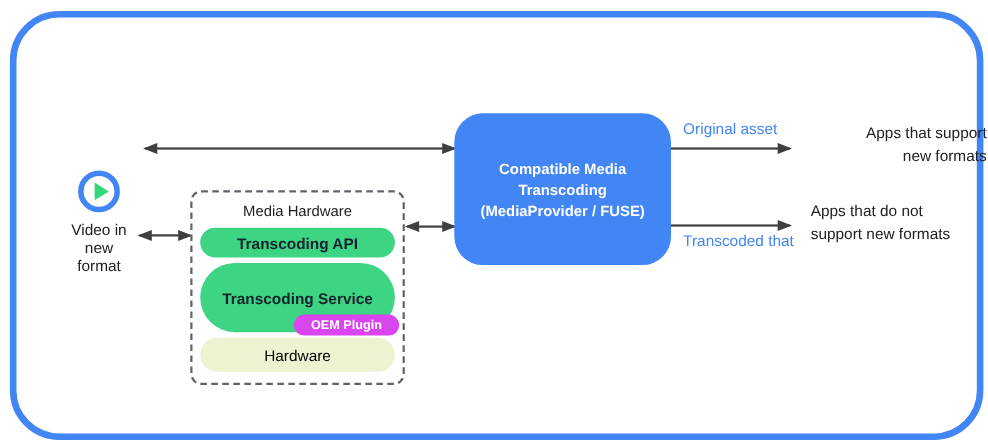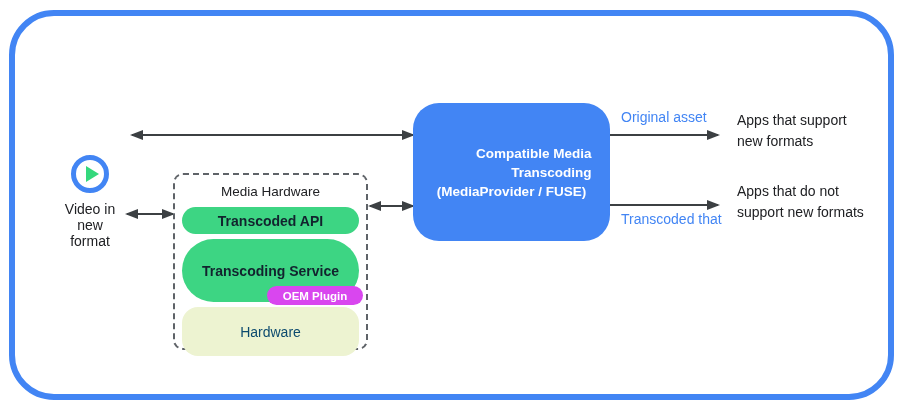--- a/index.html
+++ b/index.html
@@ -43,33 +43,33 @@
     position:absolute; left:0; top:9px; width:100%; text-align:center;
     font-size:13.5px;
   }
   .pill {
     position:absolute; left:7px; width:177px; display:flex;
     align-items:center; justify-content:center;
     font-size:14px; font-weight:bold; color:#12232E;
   }
   .pill-api     { top:32px;  height:27px; border-radius:14px; background:#3DD583; }
   .pill-service { top:64px;  height:63px; border-radius:32px; background:#3DD583; }
-  .pill-hw      { top:132px; height:49px; border-radius:16px; background:#EDF3D1;
-                  font-weight:normal; color:#0c4a6e; }
+  .pill-hw      { top:132px; height:31px; border-radius:16px; background:#EDF3D1;
+                  font-weight:normal; color:#000000; }
   .oem {
     position:absolute; left:92px; top:111px; width:96px; height:19px;
     border-radius:10px; background:#d946ef; color:#fff; display:flex;
     align-items:center; justify-content:center; font-size:11.5px; font-weight:bold;
   }
   
   .transcoder {
     position:absolute; left:413px; top:103px; width:197px; height:138px;
     border-radius:26px; background:#4285F4; color:#fff;
     display:flex; flex-direction:column; align-items:center; justify-content:center;
-    font-size:13.5px; font-weight:bold; line-height:19px; text-align:right;
+    font-size:13.5px; font-weight:bold; line-height:19px; text-align:center;
   }
   .transcoder .t1 { width:160px; white-space:pre-line; }
   
   .asset-label { position:absolute; font-size:14px; color:#4285F4; }
   .apps-text {
     position:absolute; left:737px; width:160px; font-size:14px; line-height:21px;
     white-space:pre-line;
   }
 </style>
 </head>
@@ -86,42 +86,42 @@
 new
 format</div>
 
   <div class="arrow head-left head-right" style="left:127px; top:213px; width:46px;"></div>
   <div class="arrow head-left head-right" style="left:132px; top:134px; width:281px;"></div>
   <div class="arrow head-left head-right" style="left:370px; top:205px; width:43px;"></div>
 
   <div class="mf-box">
     <div class="mf-title">Media Hardware</div>
     <div class="pill pill-api">
-      <span>Transcoded API</span>
+      <span>Transcoding API</span>
     </div>
     <div class="pill pill-service">
       <span>Transcoding Service</span>
     </div>
     <div class="oem">
       <span>OEM Plugin</span>
     </div>
     <div class="pill pill-hw">
       <span>Hardware</span>
     </div>
   </div>
 
   <div class="transcoder">
     <div class="t1">Compatible Media
 Transcoding</div>
     <div class="t2">(MediaProvider / FUSE)</div>
   </div>
 
   <div class="asset-label" style="left:621px; top:109px;">Original asset</div>
   <div class="arrow head-right" style="left:610px; top:134px; width:108px;"></div>
-  <div class="apps-text" style="top:110px;">Apps that support
+  <div class="apps-text" style="top:110px;text-align:right;">Apps that support
 new formats</div>
 
   <div class="arrow head-right" style="left:610px; top:204px; width:108px;"></div>
   <div class="asset-label" style="left:621px; top:211px;">Transcoded that</div>
   <div class="apps-text" style="top:181px;">Apps that do not
 support new formats</div>
 
 </div>
 
 </body></html>

